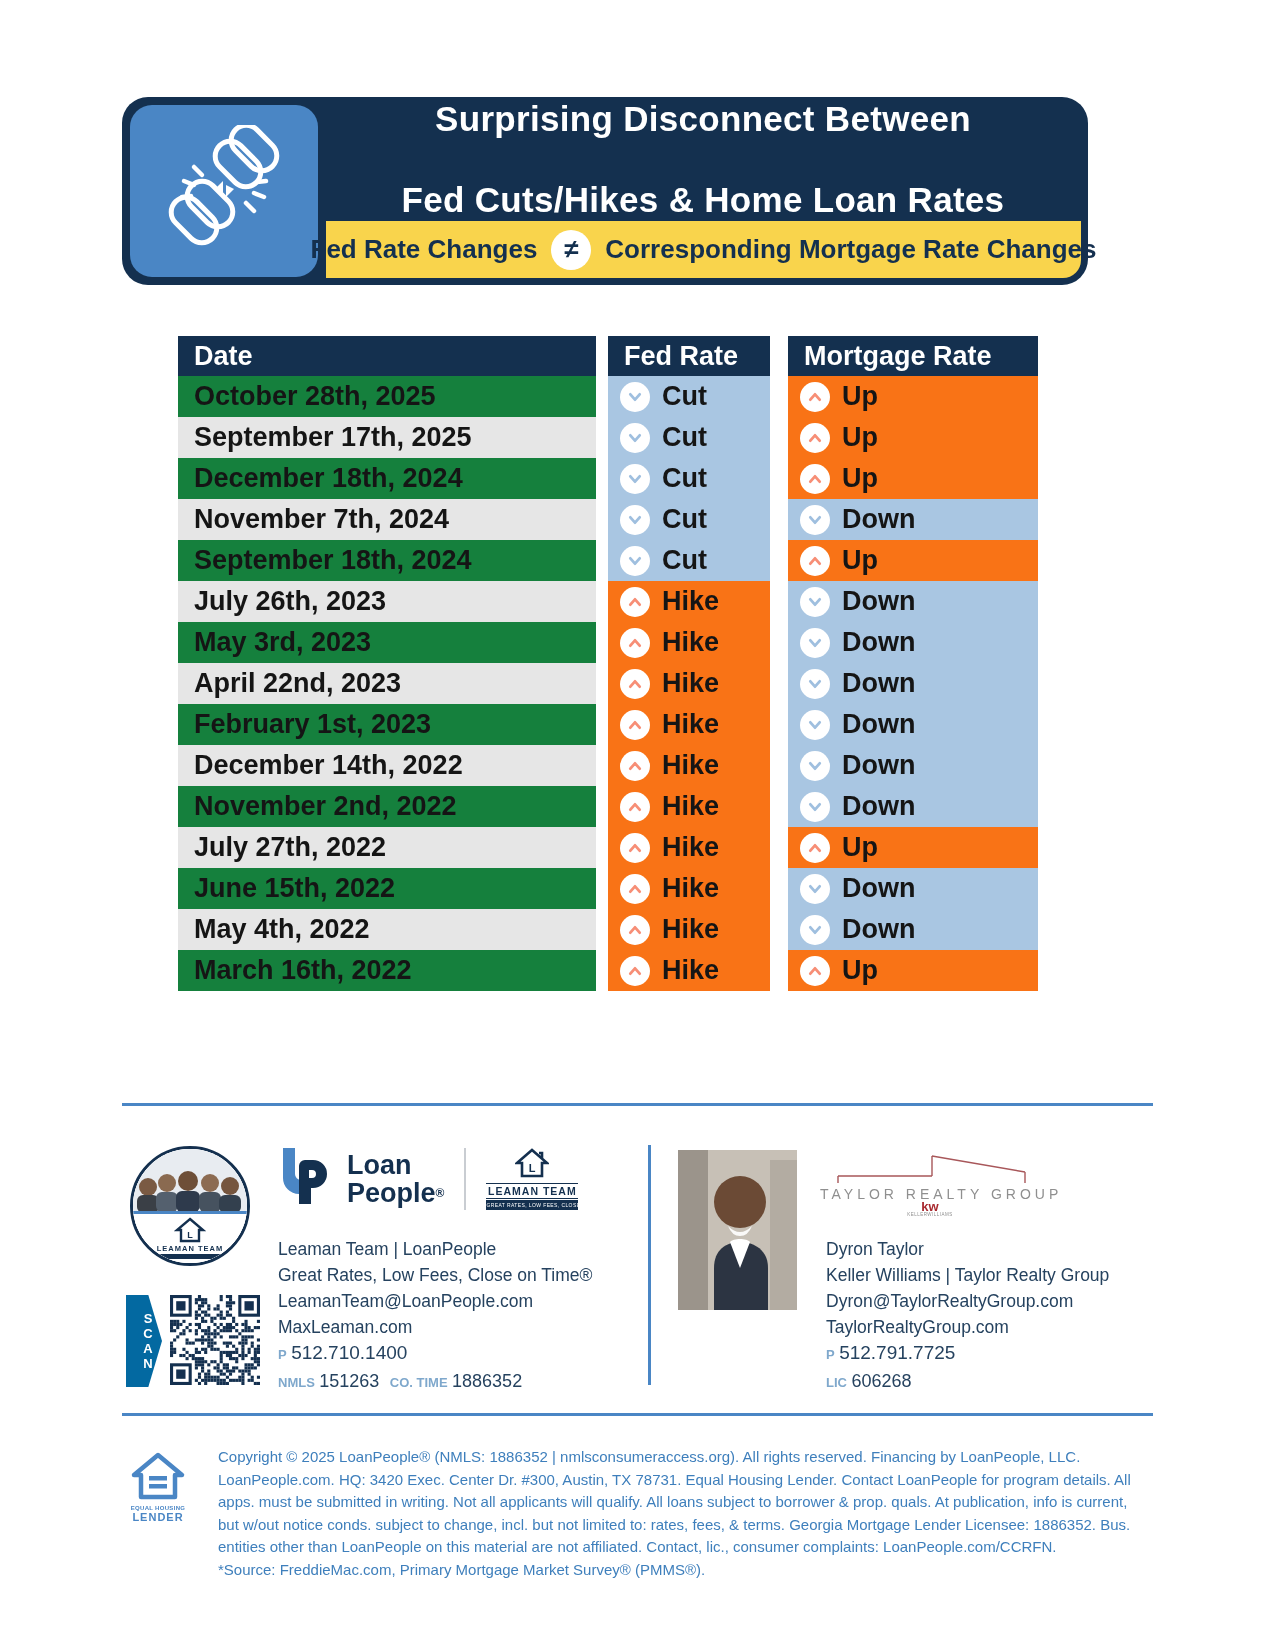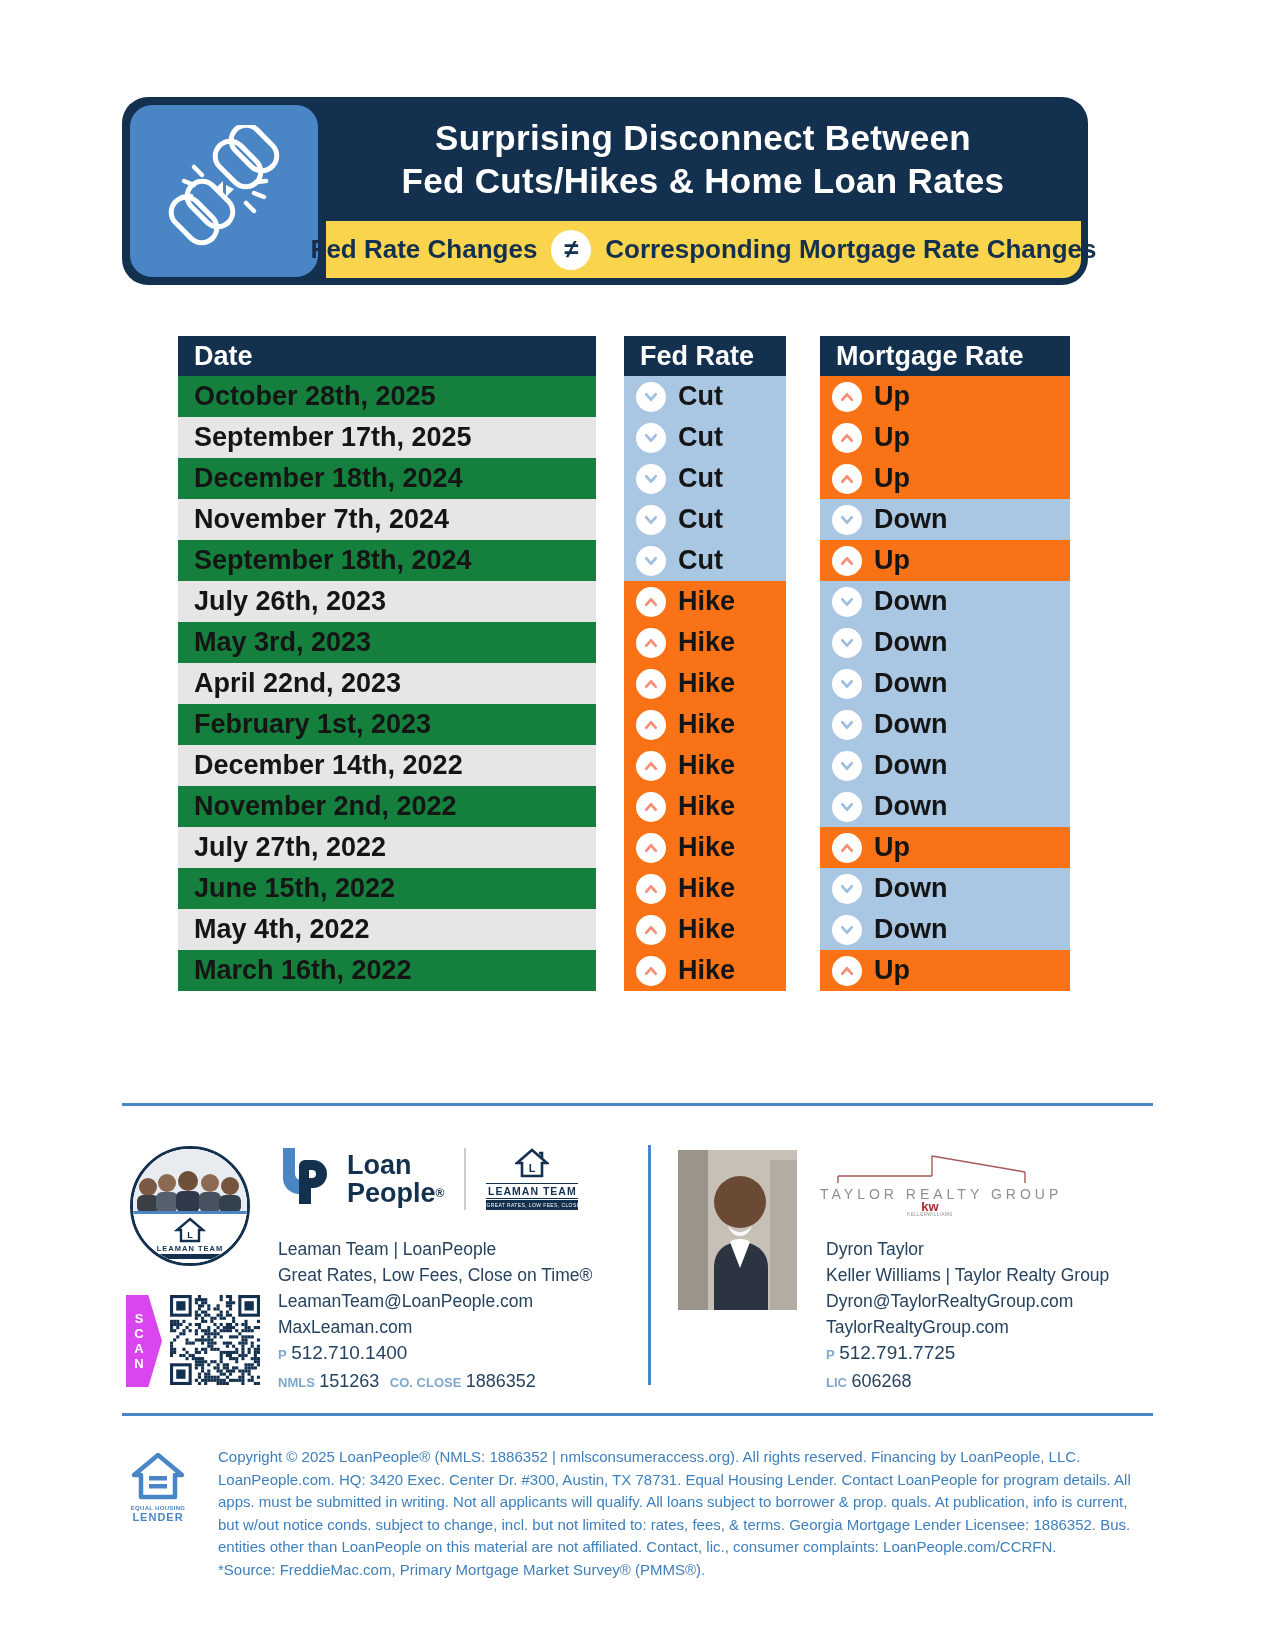--- a/index.html
+++ b/index.html
@@ -5,30 +5,30 @@
   * { margin:0; padding:0; box-sizing:border-box; }
   html,body { width:1275px; height:1650px; }
   body { position:relative; background:#ffffff; font-family:"Liberation Sans", sans-serif; overflow:hidden; }
 
   
   .header { position:absolute; left:122px; top:97px; width:966px; height:188px;
             background:#14304F; border-radius:26px; }
   .icon-tile { position:absolute; left:8px; top:8px; width:188px; height:172px;
                background:#4A86C5; border-radius:22px; display:flex; align-items:center; justify-content:center; }
   .title-wrap { position:absolute; left:204px; top:0; right:8px; height:124px;
-                display:flex; flex-direction:column; align-items:center; justify-content:center; }
+                display:flex; flex-direction:column; align-items:center; justify-content:space-between; }
   .title-line { color:#ffffff; font-size:35px; font-weight:bold; line-height:1.24; letter-spacing:.3px; white-space:nowrap; }
   .banner { position:absolute; left:204px; top:124px; right:7px; bottom:7px; background:#F9D44C;
             border-radius:0 0 18px 0; display:flex; align-items:center; justify-content:center; gap:14px; }
   .banner-text { color:#14304F; font-size:26px; font-weight:bold; white-space:nowrap; }
   .neq-circle { width:40px; height:40px; border-radius:50%; background:#ffffff; color:#14304F;
                 display:flex; align-items:center; justify-content:center; font-size:26px; font-weight:bold; flex:none; }
 
   
-  .table { position:absolute; left:178px; top:336px; display:flex;gap:16px; }
+  .table { position:absolute; left:178px; top:336px; display:flex; }
   .col { display:flex; flex-direction:column; }
   .col-date { width:418px; margin-right:12px; }
   .col-fed  { width:162px; margin-right:18px;justify-content:flex-end; }
   .col-mort { width:250px; }
   .col-header { height:40px; background:#14304F; color:#ffffff; font-size:27px; font-weight:bold;
                 display:flex; align-items:center; padding-left:16px; white-space:nowrap; }
   .cell { height:41px; display:flex; align-items:center; }
   .cell-date { padding-left:16px; font-size:27px; font-weight:bold; color:#151515; white-space:nowrap; }
   .cell-date.odd  { background:#15803d; }
   .cell-date.even { background:#E6E6E6; }
@@ -58,23 +58,23 @@
 
   .contact-col { position:absolute; top:1236px; }
   .contact-col.left  { left:278px; }
   .contact-col.right { left:826px; }
   .contact-line { font-size:17.5px; color:#25425F; line-height:26px; white-space:nowrap; }
   .phone-line, .lic-line { line-height:26px; white-space:nowrap; }
   .label-sm { color:#7FA8CC; font-size:13px; font-weight:bold; }
   .val-lg { color:#25425F; font-size:19px; }
   .val-md { color:#25425F; font-size:18px; }
 
-  .scan-tag { position:absolute; left:126px; top:1295px; width:36px; height:92px; background:#d946ef;
+  .scan-tag { position:absolute; left:126px; top:1295px; width:36px; height:92px; background:#0369a1;
               clip-path:polygon(0 0,62% 0,100% 50%,62% 100%,0 100%);
-              display:flex; align-items:center; justify-content:flex-start; padding-left:7px; }
+              display:flex; align-items:center; justify-content:flex-start; padding-left:16px; }
   .scan-tag span { display:block; width:12px; color:#fff; font-size:13px; font-weight:bold;
                    line-height:15px; word-break:break-all; text-align:center; }
   .qr { position:absolute; left:170px; top:1295px; width:90px; height:90px; }
 
   .agent-photo { position:absolute; left:678px; top:1150px; width:119px; height:160px; overflow:hidden; }
 
   .trg-logo { position:absolute; left:820px; top:1150px; width:220px; text-align:center; }
   .trg-title { color:#8F8F8F; font-size:14px; letter-spacing:4px; white-space:nowrap; margin-top:-2px; }
   .trg-kw { color:#A8292F; font-size:13px; font-weight:bold; line-height:10px; }
   .trg-kw-sub { color:#8F8F8F; font-size:4.5px; letter-spacing:.5px; }
@@ -442,21 +442,21 @@
   <div class="contact-line">Great Rates, Low Fees, Close on Time®</div>
   <div class="contact-line">LeamanTeam@LoanPeople.com</div>
   <div class="contact-line">MaxLeaman.com</div>
   <div class="phone-line">
     <span class="label-sm">P</span>
     <span class="val-lg">512.710.1400</span>
   </div>
   <div class="lic-line">
     <span class="label-sm">NMLS</span>
     <span class="val-md">151263</span>
-    <span class="label-sm" style="margin-left:6px">CO. CLOSE</span>
+    <span class="label-sm" style="margin-left:6px">CO. TIME</span>
     <span class="val-md">1886352</span>
   </div>
 </div>
 
 <div class="scan-tag">
   <span>SCAN</span>
 </div>
 <div class="qr">
   <svg id="qr-svg" width="90" height="90" viewBox="0 0 29 29">
       <rect x="9" y="0" width="1" height="1" fill="#14304F"></rect>

